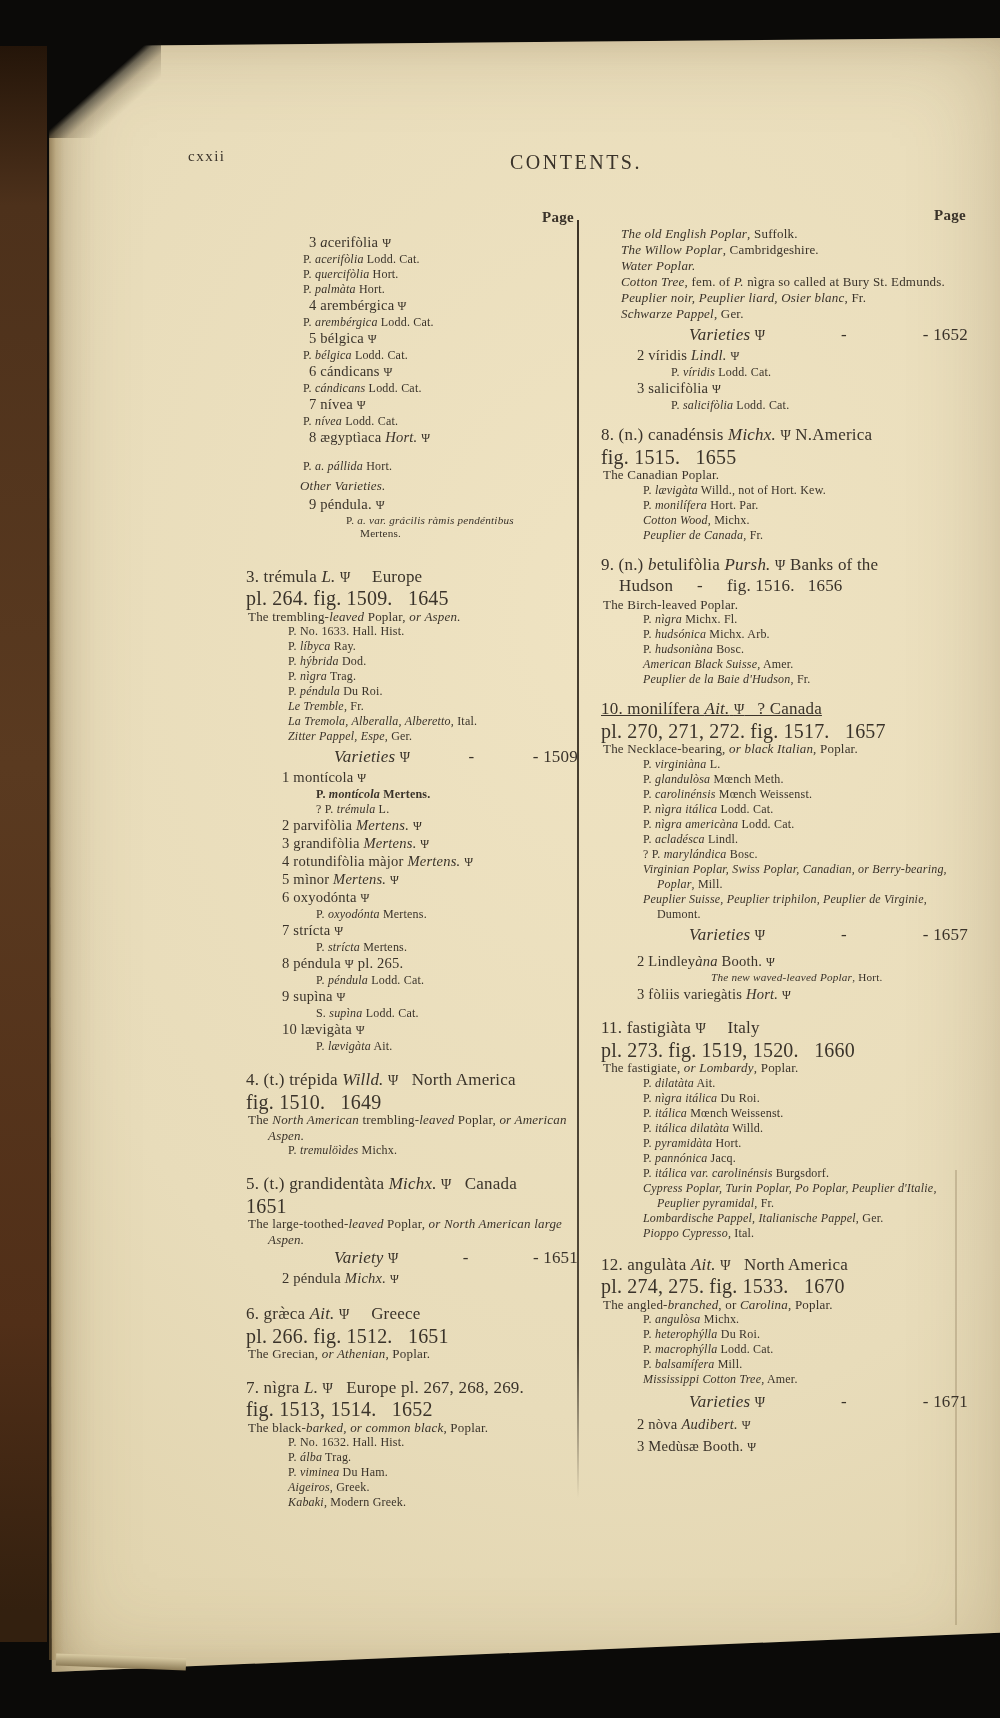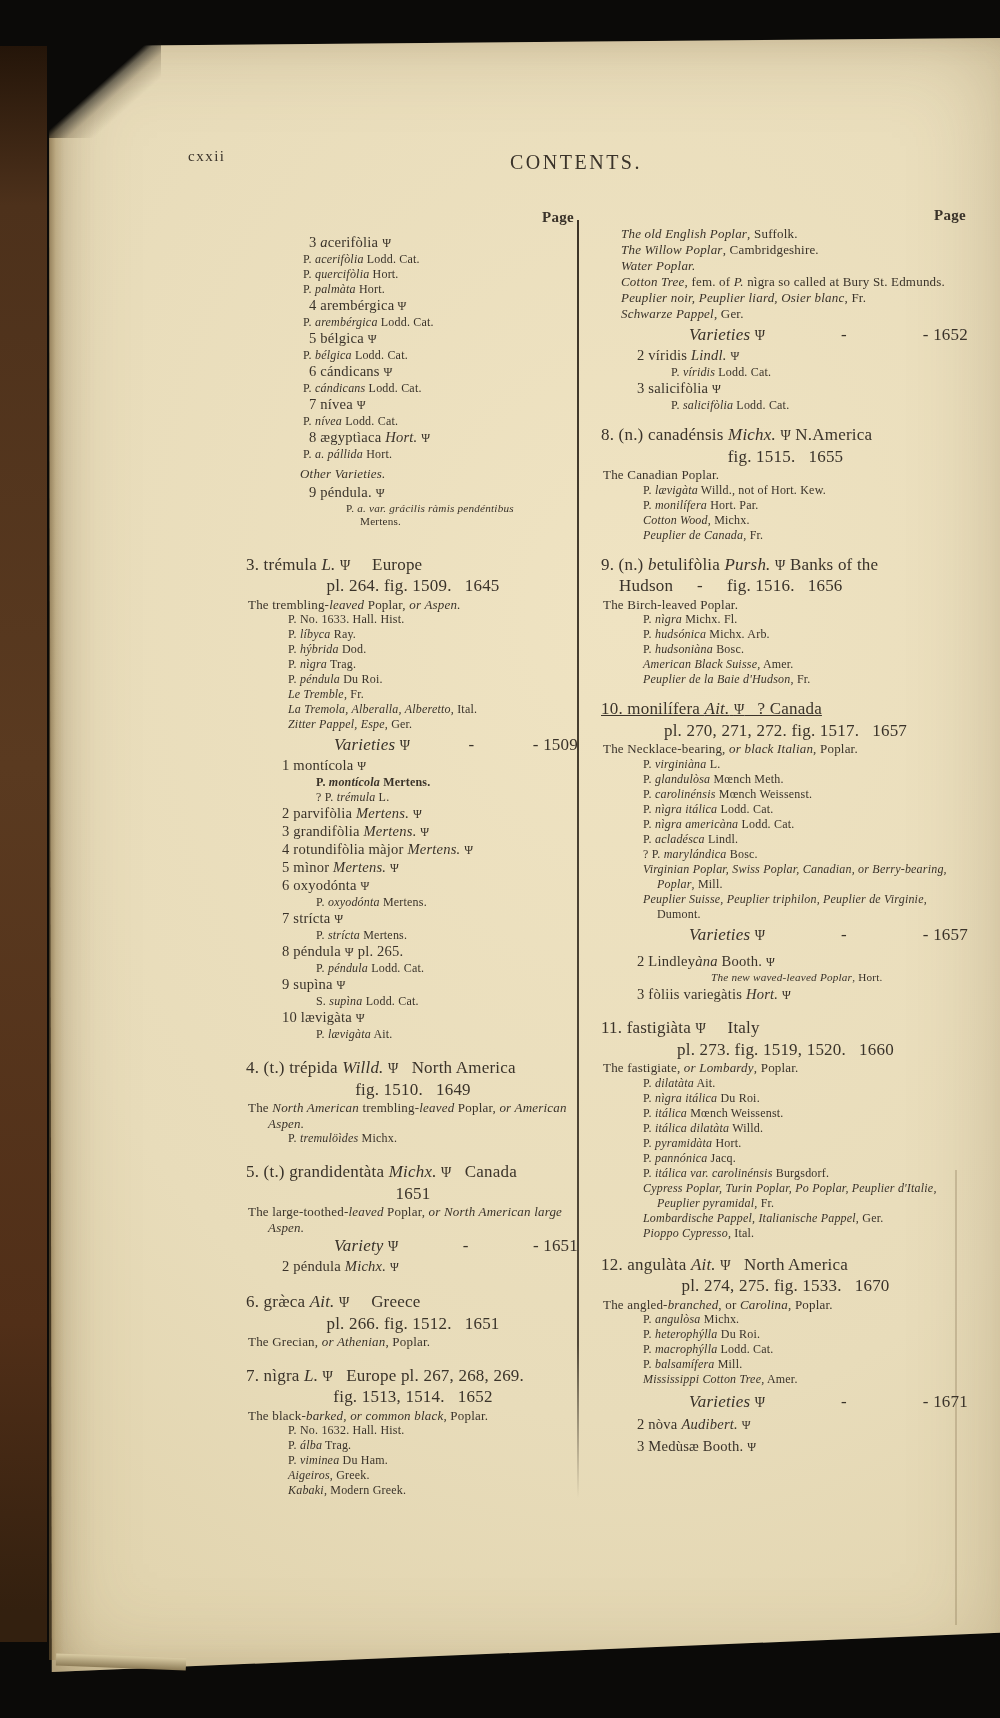--- a/index.html
+++ b/index.html
@@ -55,21 +55,21 @@
   .col-left{left:246px;top:234px;width:336px;}
   .col-right{left:601px;top:226px;width:371px;}
   .line{position:relative;letter-spacing:.2px;}
   .sy {font-size:12px;  line-height:15px;  padding-left:56px;text-indent:-14px;}
   .sy3{font-size:11.2px;line-height:13.5px;padding-left:84px;text-indent:-14px;max-width:195px;}
   .vi {font-size:14.6px;line-height:17px;  padding-left:36px;}
   .cm {font-size:13px;  line-height:15.5px;padding-left:22px;text-indent:-20px;}
   .cm2{font-size:13px;  line-height:16px;  padding-left:46px;text-indent:-26px;}
   .ov {font-size:13px;  line-height:15.5px;padding-left:54px;}
   .sp {font-size:17px;  line-height:20.5px;padding-left:26px;text-indent:-26px;}
-  .spc{font-size:17px;  line-height:20.5px;text-align:center;padding-right:2px;}
+  .spc{font-size:20px;  line-height:20.5px;text-align:left;padding-right:2px;}
   .sp2{font-size:17px;  line-height:20.5px;display:flex;justify-content:flex-start;padding-left:18px;padding-right:2px;gap:24px;}
   .vh {font-size:17px;line-height:18px;  display:flex;justify-content:space-between;padding-left:88px;padding-right:4px;}
   .ts{font-size:82%;}
 </style>
 </head>
 <body>
 
 <div class="cover-edge"></div>
 <div class="page"></div>
 <div class="page-edge-left"></div>
@@ -90,21 +90,21 @@
     <div class="line sy" style="padding-left: 71px;">P. <i>palmàta</i> Hort.</div>
     <div class="line vi" style="padding-left: 63px;">4 arembérgica <span class="ts">Ψ</span></div>
     <div class="line sy" style="padding-left: 71px;">P. <i>arembérgica</i> Lodd. Cat.</div>
     <div class="line vi" style="padding-left: 63px;">5 bélgica <span class="ts">Ψ</span></div>
     <div class="line sy" style="padding-left: 71px;">P. <i>bélgica</i> Lodd. Cat.</div>
     <div class="line vi" style="padding-left: 63px;">6 cándicans <span class="ts">Ψ</span></div>
     <div class="line sy" style="padding-left: 71px;">P. <i>cándicans</i> Lodd. Cat.</div>
     <div class="line vi" style="padding-left: 63px;">7 nívea <span class="ts">Ψ</span></div>
     <div class="line sy" style="padding-left: 71px;">P. <i>nívea</i> Lodd. Cat.</div>
     <div class="line vi" style="padding-left: 63px;">8 ægyptìaca <i>Hort.</i> <span class="ts">Ψ</span></div>
-    <div class="line sy" style="padding-left: 71px;">P. <i>a. pállida</i> Hort.</div>
+    <div class="line sy" style="padding-left: 71px; margin-top: 12px;">P. <i>a. pállida</i> Hort.</div>
     <div class="line ov" style="margin-top: 4px;"><i>Other Varieties.</i></div>
     <div class="line vi" style="margin-top: 2px; padding-left: 63px;">9 péndula. <span class="ts">Ψ</span></div>
     <div class="line sy3" style="padding-left: 114px;">P. <i>a. var. grácilis ràmis pendéntibus</i> Mertens.</div>
     <div class="line sp" style="margin-top: 26px;">3. trémula <i>L.</i> <span class="ts">Ψ</span>  Europe</div>
     <div class="line spc"><span class="rt">pl. 264. fig. 1509.  1645</span></div>
     <div class="line cm">The trembling-<i>leaved</i> Poplar, <i>or Aspen.</i></div>
     <div class="line sy">P. No. 1633. Hall. Hist.</div>
     <div class="line sy">P. <i>líbyca</i> Ray.</div>
     <div class="line sy">P. <i>hýbrida</i> Dod.</div>
     <div class="line sy">P. <i>nìgra</i> Trag.</div>

